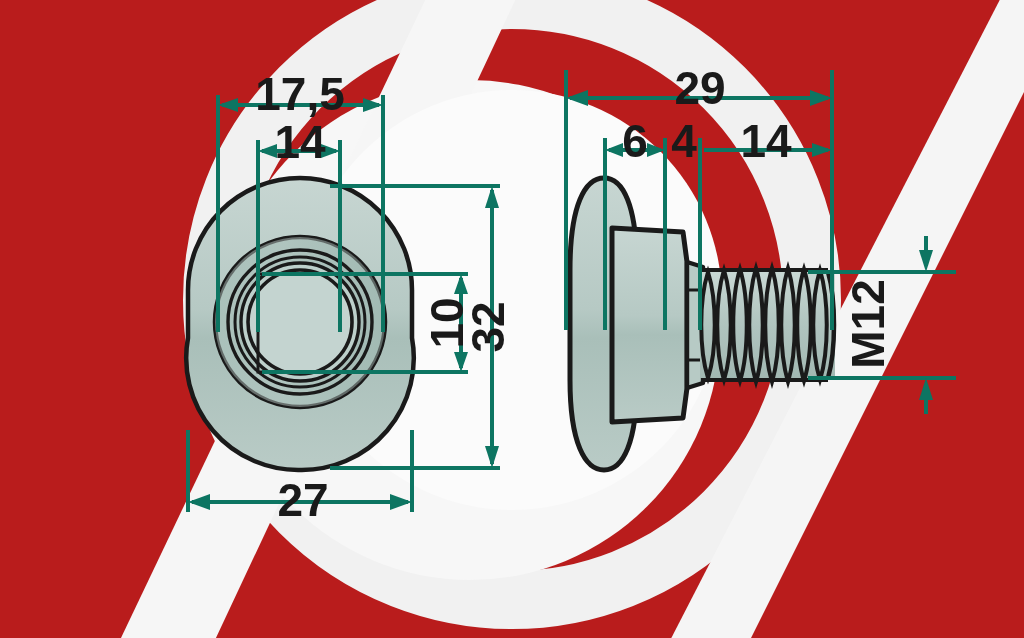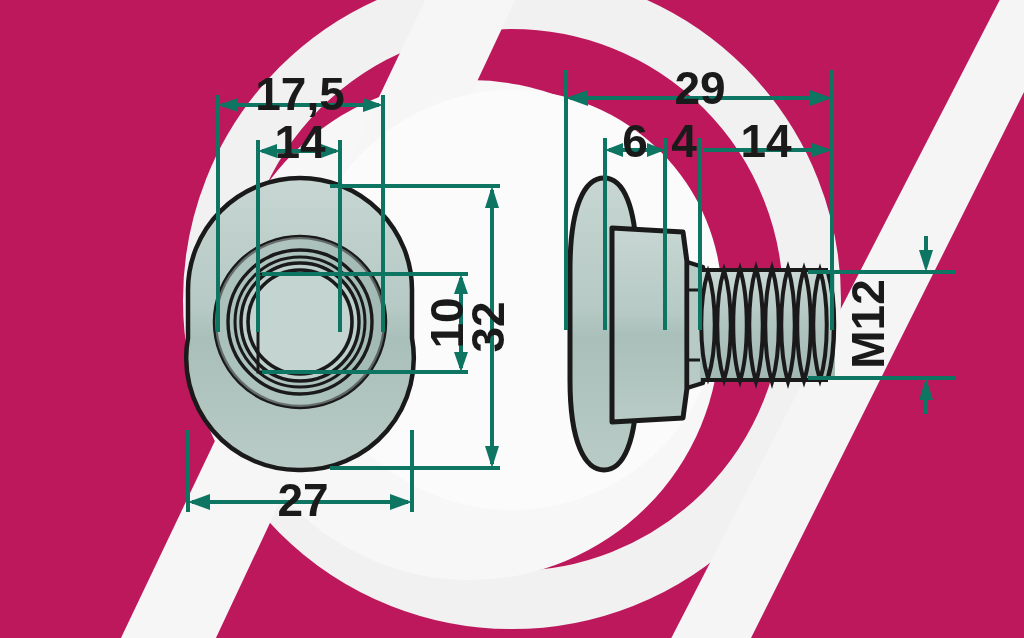--- a/index.html
+++ b/index.html
@@ -2,21 +2,21 @@
 <html><head>
 <meta charset="utf-8">
 <style>
   html,body{margin:0;padding:0;}
   body{
     width:1024px;height:638px;
     background:#ffffff;
     font-family:"Liberation Sans", sans-serif;
     overflow:hidden;
   }
-  #stage{position:relative;width:1024px;height:638px;background:#be185d;}
+  #stage{position:relative;width:1024px;height:638px;background:#b91c1c;}
   #stage svg{display:block;}
   .dimtext{
     font-family:"Liberation Sans", sans-serif;
     font-weight:700;
     fill:#1a1a1a;
     font-size:46px;
   }
 </style>
 </head>
 <body>

